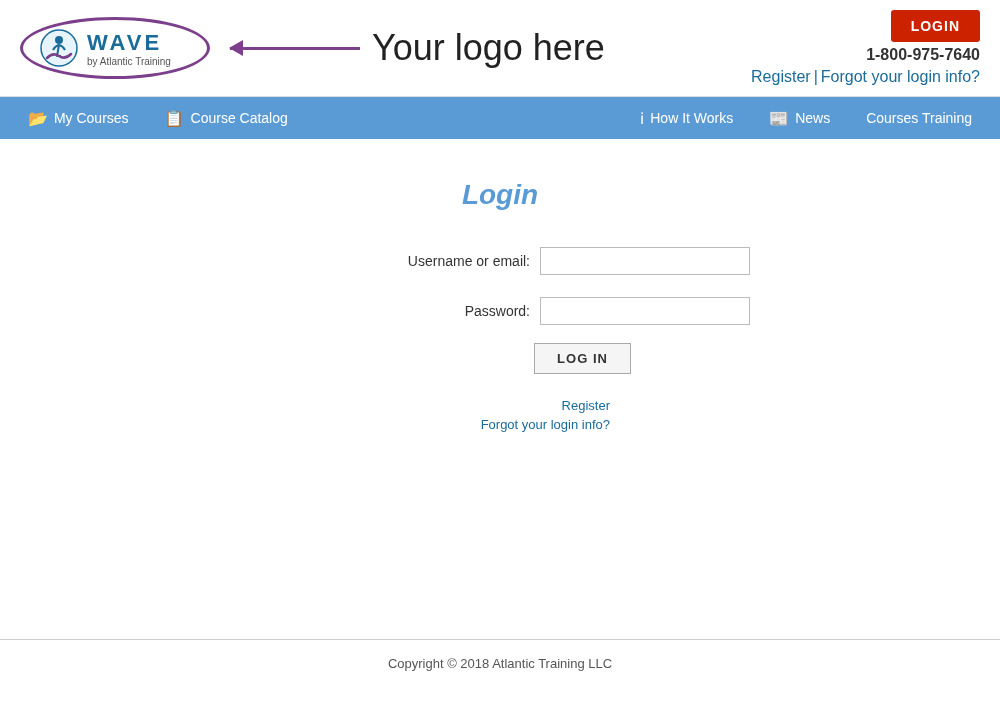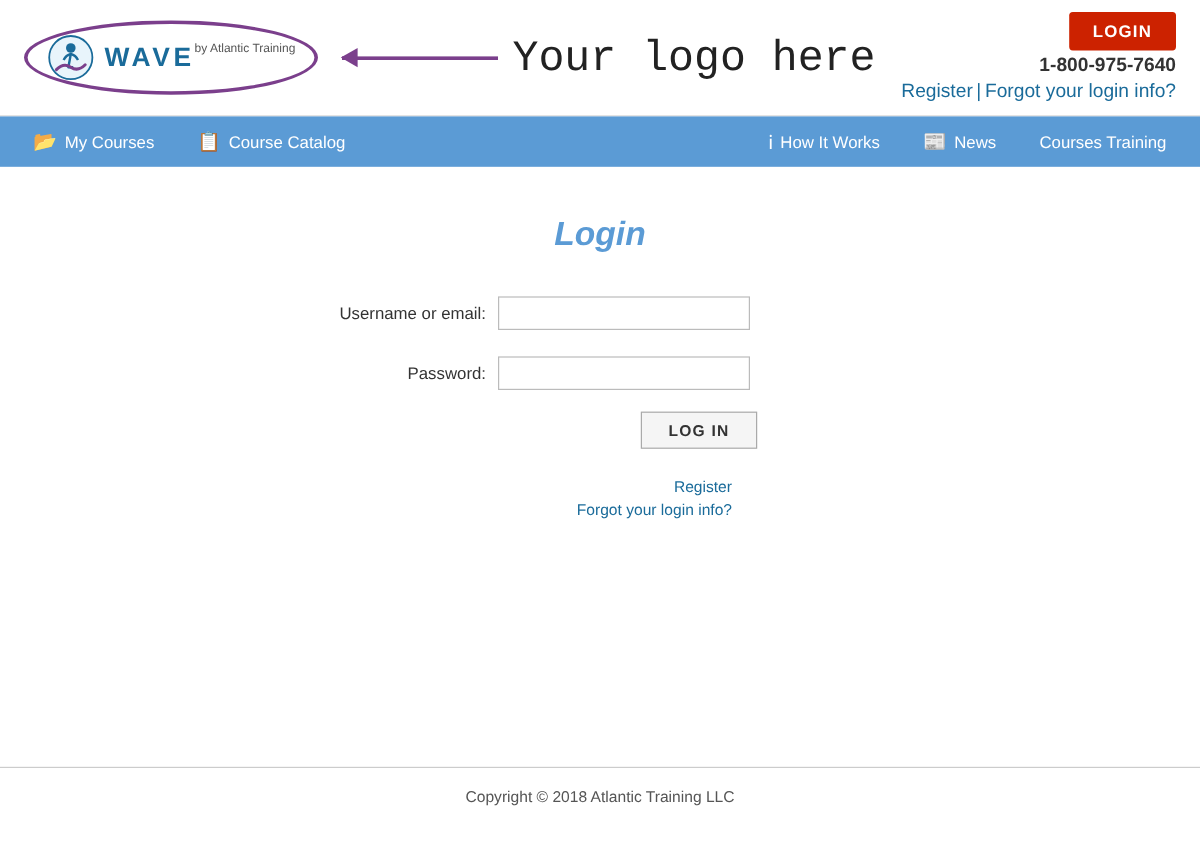--- a/index.html
+++ b/index.html
@@ -28,20 +28,21 @@
       align-items: center;
       gap: 8px;
       min-width: 190px;
     }
     .logo-icon {
       width: 40px;
       height: 40px;
     }
     .logo-text-group {
       display: flex;
+      flex-direction: column;
     }
     .logo-wave {
       font-size: 22px;
       font-weight: bold;
       color: #1a6b9a;
       letter-spacing: 3px;
     }
     .logo-sub {
       font-size: 10px;
       color: #555;
@@ -69,21 +70,21 @@
       top: 50%;
       transform: translateY(-50%);
       border-right: 14px solid #7b3f8c;
       border-top: 8px solid transparent;
       border-bottom: 8px solid transparent;
     }
     .your-logo-here {
       font-size: 36px;
       color: #222;
       font-style: normal;
-      font-family: Liberation Mono, monospace;
+      font-family: Liberation Sans, sans-serif;
       text-align: right;
     }
     .header-right {
       display: flex;
       flex-direction: column;
       align-items: flex-end;
       gap: 4px;
     }
     .login-btn {
       background: #cc2200;
@@ -150,21 +151,21 @@
       font-style: italic;
     }
     .login-form {
       max-width: 500px;
       margin: 0 auto;
     }
     .form-row {
       display: flex;
       align-items: center;
       margin-bottom: 18px;
-      justify-content: flex-start;
+      justify-content: flex-end;
       margin-top: 22px;
     }
     .form-label {
       text-align: right;
       min-width: 155px;
       margin-right: 10px;
       font-size: 14px;
       color: #333;
     }
     .form-input {

